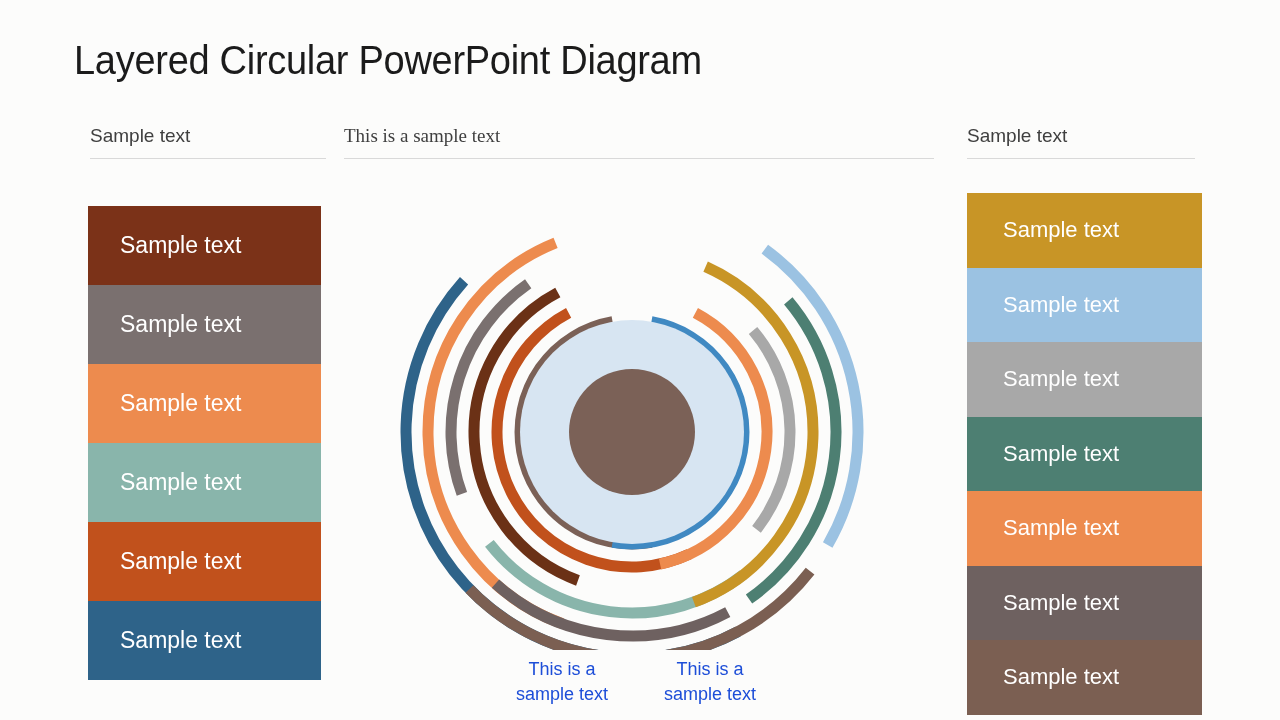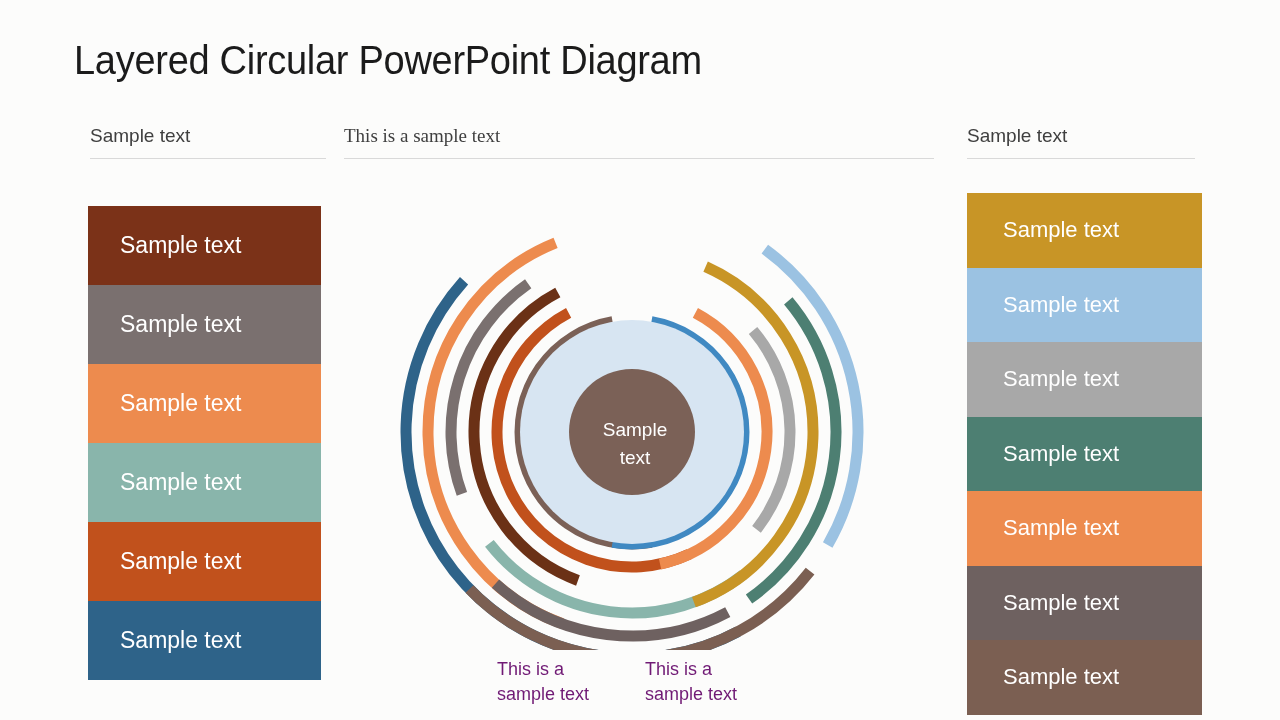--- a/index.html
+++ b/index.html
@@ -96,21 +96,22 @@
     line-height: 28px;
     font-family: "Liberation Sans", sans-serif;
     pointer-events: none;
   }
 
   
   .bottom-caption {
     position: absolute;
     font-size: 18px;
     line-height: 25px;
-    color: #701a75;
+    color: #1d4ed8;
+    text-align: center;
     font-family: "Liberation Sans", sans-serif;
   }
   #caption-left  { left: 497px; top: 657px; width: 130px; }
   #caption-right { left: 645px; top: 657px; width: 130px; }
 </style>
 </head>
 <body style="background: rgb(252, 252, 251);">
 
 <div id="slide-title">Layered Circular PowerPoint Diagram</div>
 
@@ -189,24 +190,20 @@
         <path d="M 373.03502201279855 100.43955766952679 A 158 158 0 0 1 376.5056990698621 299.274513101454" stroke="#a8a8a8" stroke-width="11" fill="none" stroke-linecap="butt"></path>
         <path d="M 325.61933239671987 36.64827216668925 A 181 181 0 0 1 313.90564594194603 372.0843643622494" stroke="#c89526" stroke-width="11" fill="none" stroke-linecap="butt"></path>
         <path d="M 408.2730663962715 70.871327623946 A 204 204 0 0 1 369.0095930156134 369.1070170349543" stroke="#4d7f72" stroke-width="11" fill="none" stroke-linecap="butt"></path>
         <path d="M 347.7721988083217 382.1213089432211 A 204 204 0 0 1 115.49735630279292 353.60154439738847" stroke="#6e6160" stroke-width="11" fill="none" stroke-linecap="butt"></path>
         <path d="M 384.83946701809896 19.162159271261885 A 226 226 0 0 1 447.7217412552832 315" stroke="#9bc2e2" stroke-width="11" fill="none" stroke-linecap="butt"></path>
         <path d="M 430.0904303151192 341.13949342359876 A 226 226 0 0 1 89.42920512346484 358.9927917237334" stroke="#7b5f52" stroke-width="11" fill="none" stroke-linecap="butt"></path>
       </g>
     <circle id="halo-ring" cx="252" cy="202" r="112" fill="#d7e5f2"></circle>
     <circle id="center-circle" cx="252" cy="202" r="63" fill="#7b6157"></circle>
   </svg>
-  <div class="center-label" style="top:186px;">
-    <div>Sample</div>
-    <div>text</div>
-  </div>
 </div>
 
 <div class="bottom-caption" id="caption-left">
   <div>This is a</div>
   <div>sample text</div>
 </div>
 <div class="bottom-caption" id="caption-right">
   <div>This is a</div>
   <div>sample text</div>
 </div>

